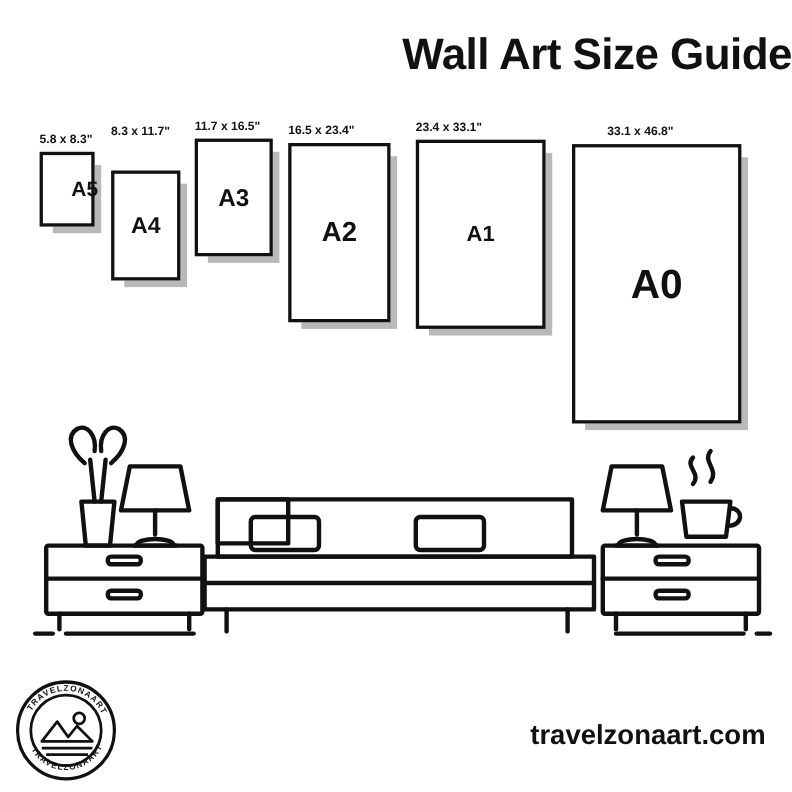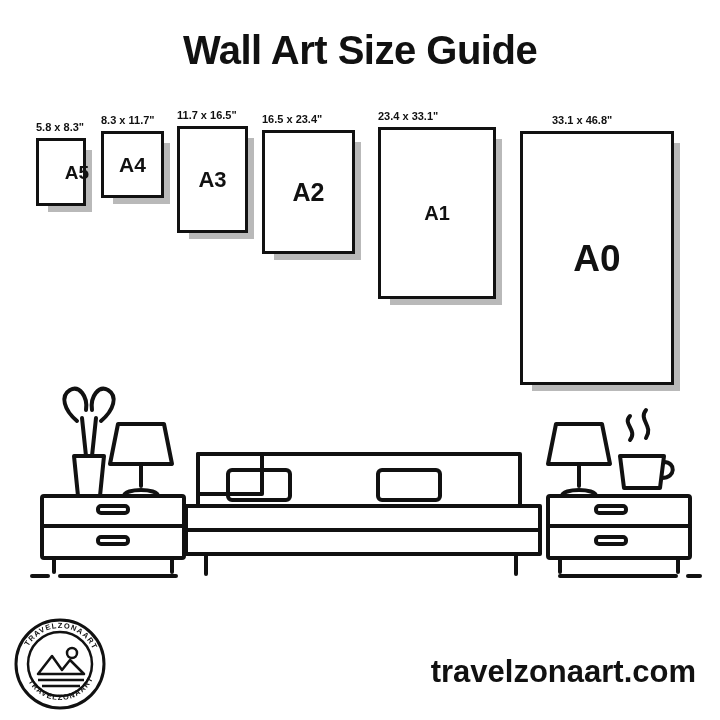--- a/index.html
+++ b/index.html
@@ -21,21 +21,21 @@
     width: 720px;
     height: 720px;
   }
 
   
   .title {
     position: absolute;
     top: 28px;
     left: 0;
     width: 720px;
-    text-align: center;
+    text-align: right;
     font-size: 40px;
     font-weight: bold;
     letter-spacing: -0.5px;
     color: #111111;
   }
 
   
   .sizes {
     position: absolute;
     left: 0;
@@ -102,21 +102,21 @@
     position: absolute;
     left: 14px;
     top: 10px;
     width: 92px;
     height: 92px;
   }
   .site {
     position: absolute;
     right: 24px;
     top: 46px;
-    font-size: 31px;
+    font-size: 25px;
     font-weight: bold;
     color: #111111;
     letter-spacing: 0px;
   }
 </style>
 </head>
 <body>
 
 <div id="page">
 
@@ -126,35 +126,35 @@
 
     <div class="size-item" style="left:36px; top:28px;">
       <div class="size-label">5.8 x 8.3"</div>
       <div class="frame" style="width:50px; height:68px;">
         <span class="frame-name" style="font-size:19px;margin-left:32px;">A5</span>
       </div>
     </div>
 
     <div class="size-item" style="left:101px; top:21px;">
       <div class="size-label">8.3 x 11.7"</div>
-      <div class="frame" style="width:63px; height:67px;">
+      <div class="frame" style="width:63px; height:100px;margin-top:24px;">
         <span class="frame-name" style="font-size:21px;">A4</span>
       </div>
     </div>
 
     <div class="size-item" style="left:177px; top:16px;">
       <div class="size-label">11.7 x 16.5"</div>
       <div class="frame" style="width:71px; height:107px;">
         <span class="frame-name" style="font-size:22px;">A3</span>
       </div>
     </div>
 
     <div class="size-item" style="left:262px; top:20px;">
       <div class="size-label">16.5 x 23.4"</div>
-      <div class="frame" style="width:93px; height:124px;">
+      <div class="frame" style="width:93px; height:163px;">
         <span class="frame-name" style="font-size:25px;">A2</span>
       </div>
     </div>
 
     <div class="size-item" style="left:378px; top:17px;">
       <div class="size-label">23.4 x 33.1"</div>
       <div class="frame" style="width:118px; height:172px;">
         <span class="frame-name" style="font-size:20px;">A1</span>
       </div>
     </div>

